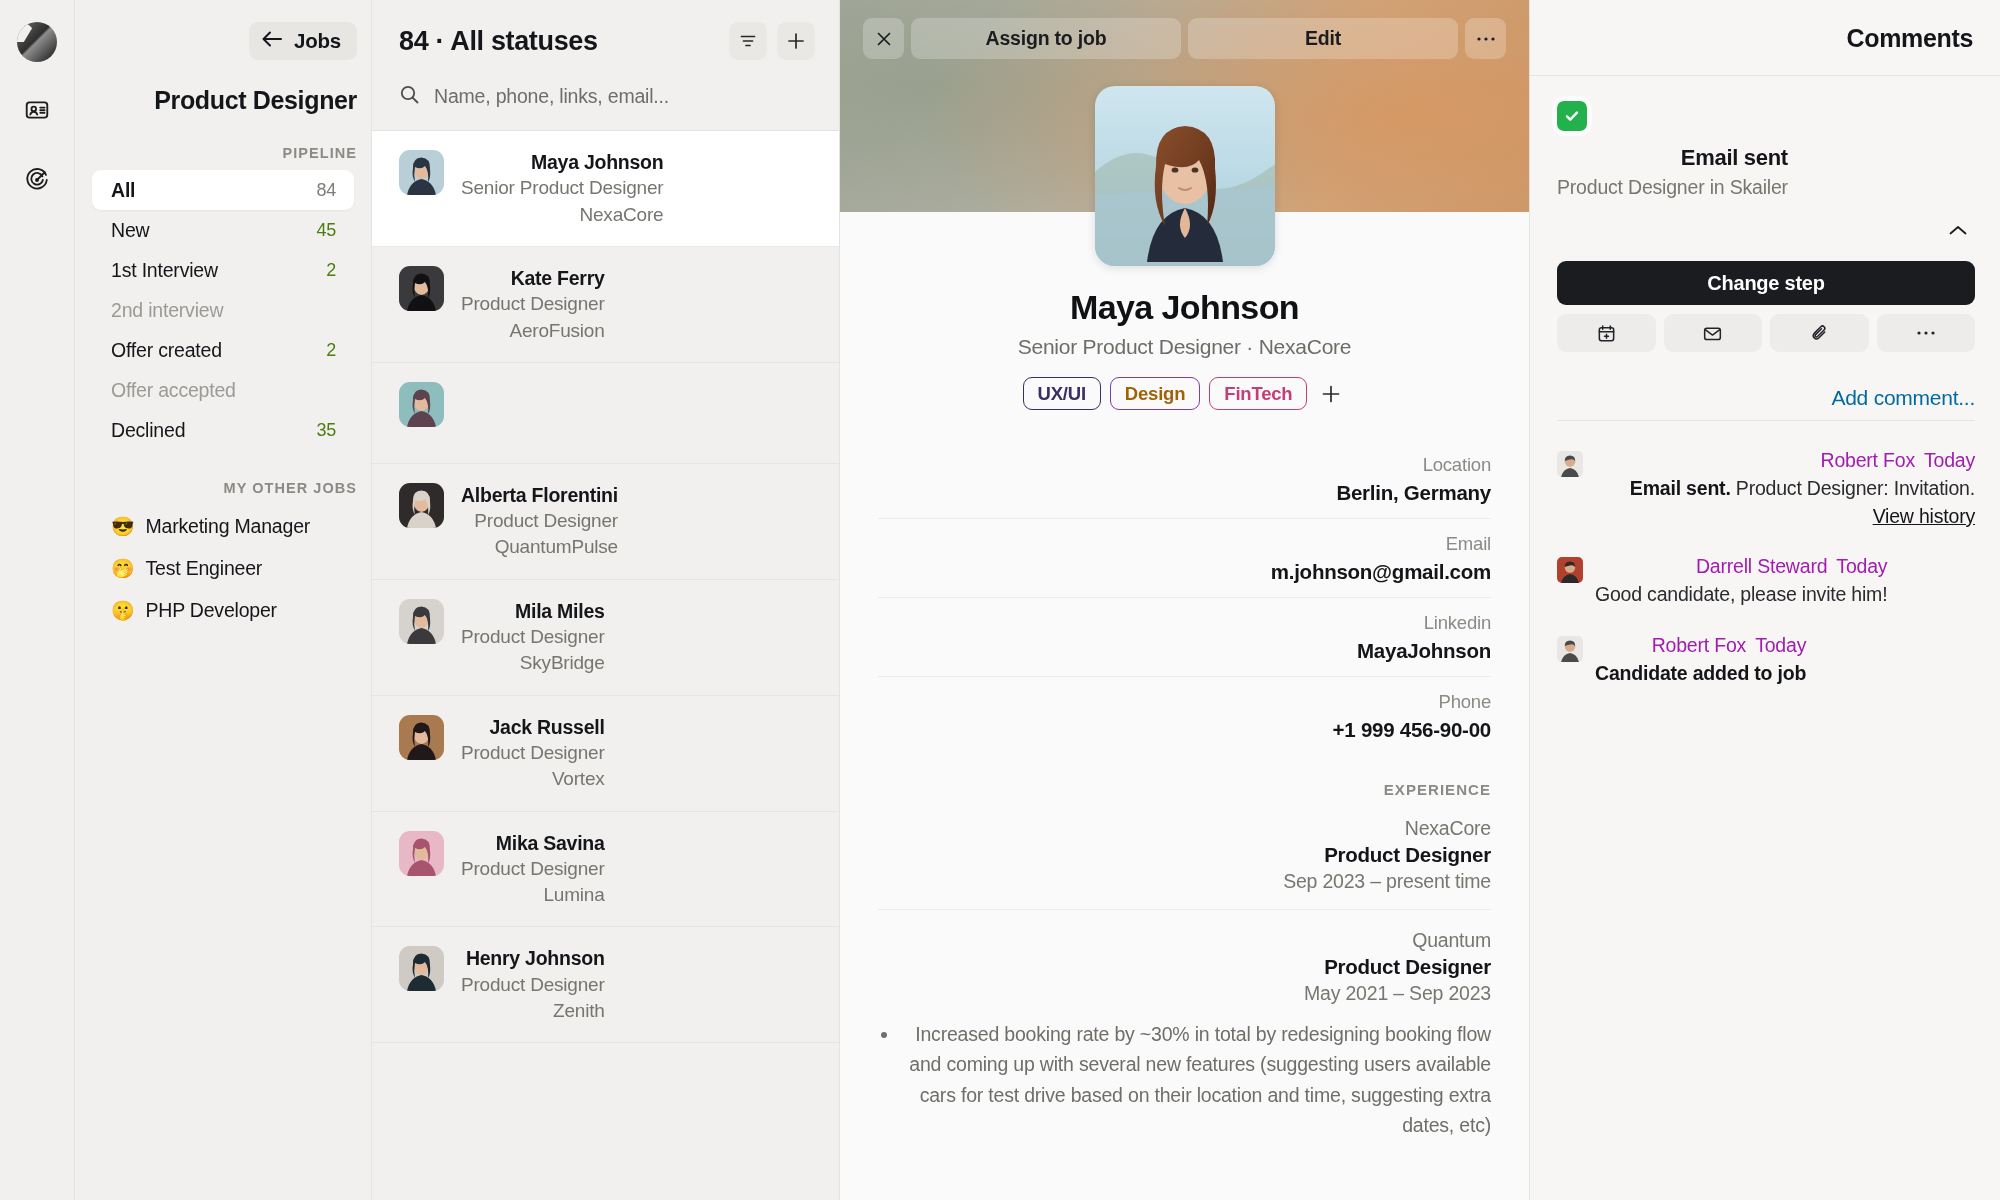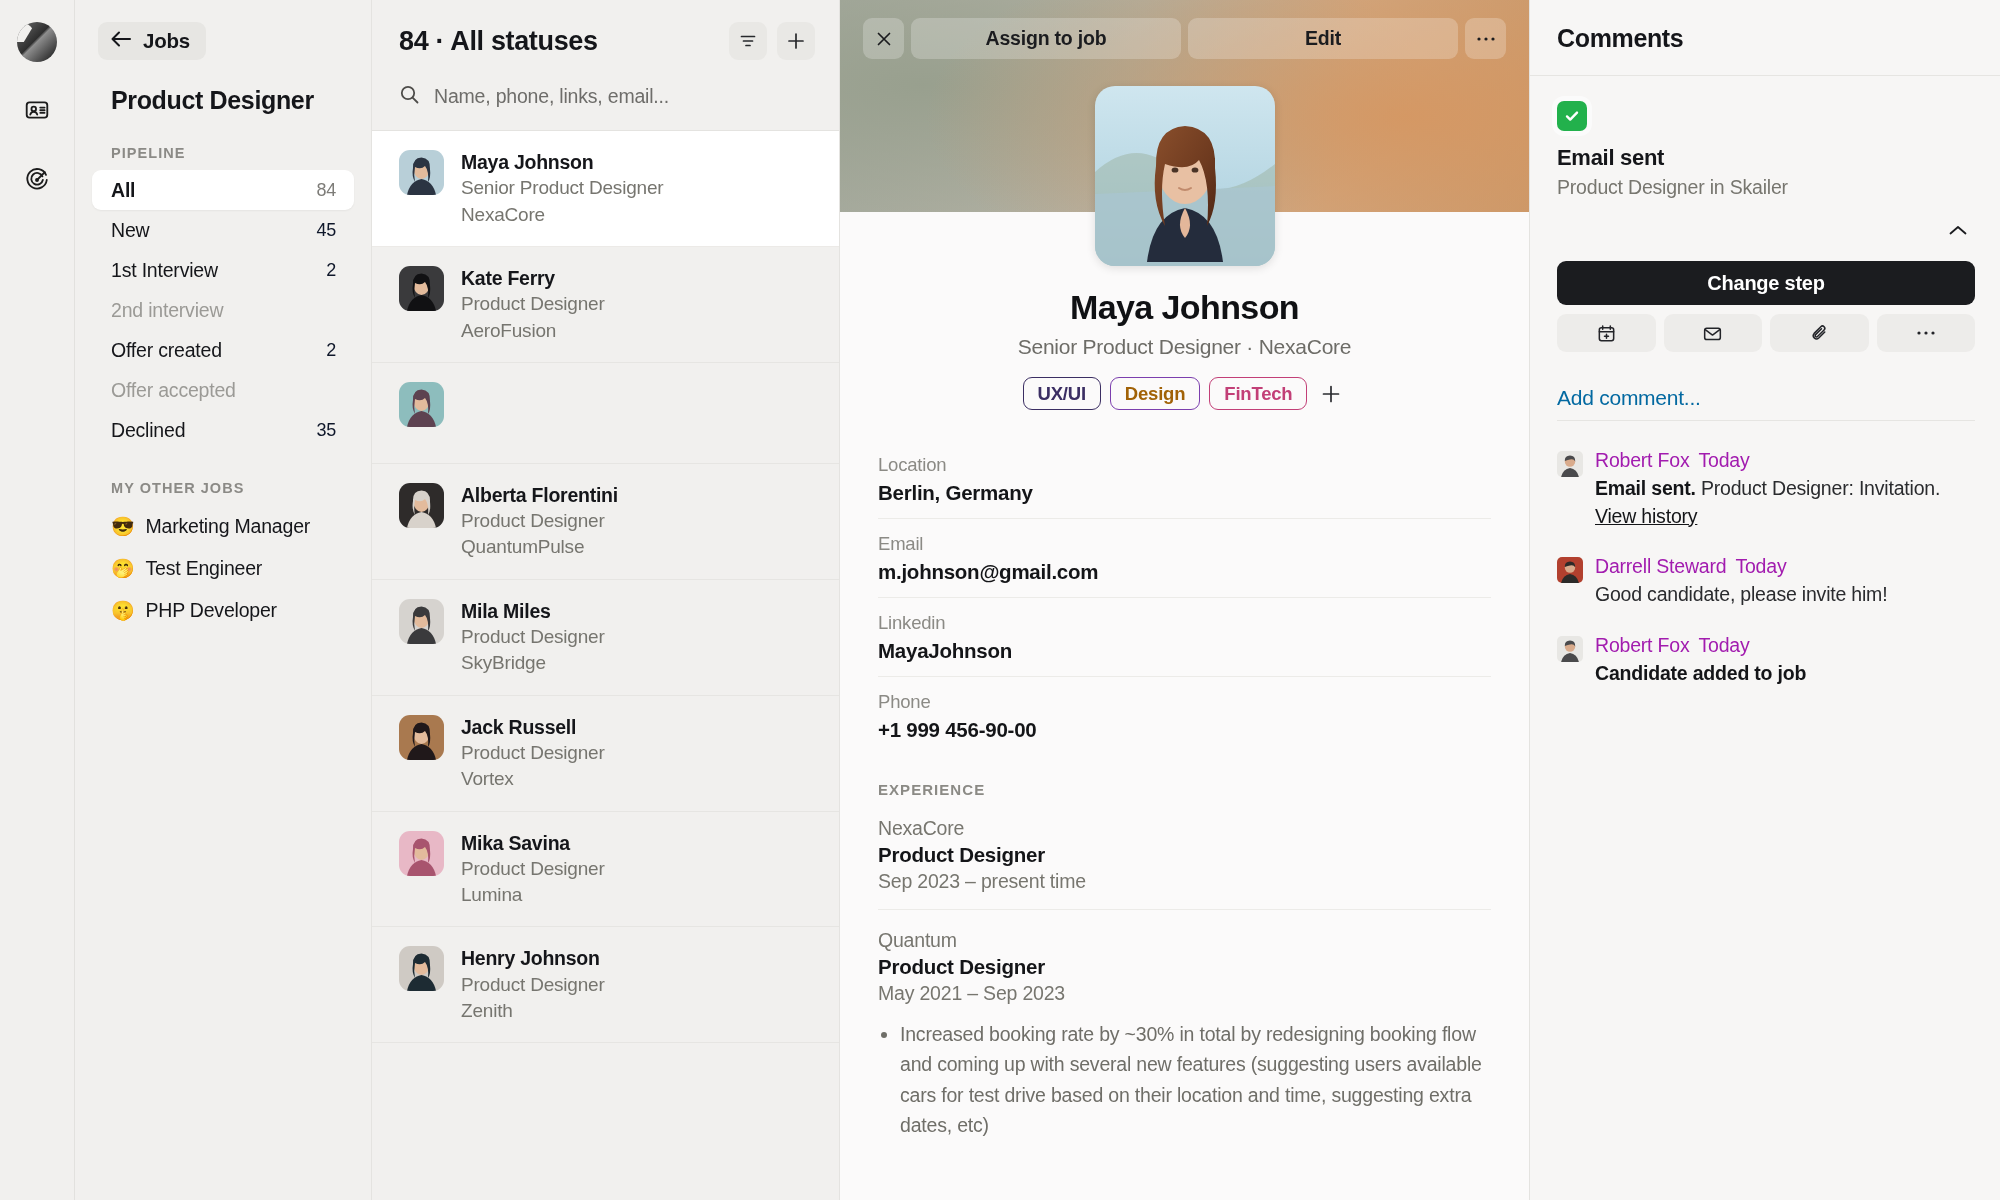--- a/index.html
+++ b/index.html
@@ -8,20 +8,21 @@
     font-family: "Liberation Sans", sans-serif;
     background: #efeeec;
     overflow: hidden;
     -webkit-font-smoothing: antialiased;
   }
   .app {
     position: relative;
     width: 2000px; height: 988px;
     display: flex;
     background: #f2f1ef;
+    text-align: right;
   }
 
   
   .rail {
     width: 75px; height: 1200px;
     background: #f1f0ee;
     border-right: 1px solid #e2e1de;
     display: flex; flex-direction: column;
     align-items: center;
     padding-top: 22px;
@@ -76,21 +77,21 @@
     letter-spacing: 1.05px;
   }
   .pipe-item {
     display:flex; align-items:center; justify-content:space-between;
     height: 40px; padding: 0 18px 0 19px;
     margin: 0 3px; border-radius: 9px;
     font-size: 19.5px; color:#15161a; letter-spacing:-.2px;
   }
   .pipe-item.active { background:#ffffff; font-weight:700; box-shadow:0 1px 2px rgba(0,0,0,.05); }
   .pipe-item.muted .pipe-label { color:#9b9a96; }
-  .pipe-count { font-size:18px; color:#0f172a; }
+  .pipe-count { font-size:18px; color:#4d7c0f; }
   .pipe-item.active .pipe-count { color:#7d7c78; font-weight:400; }
   .job-item {
     display:flex; align-items:center; gap:11px;
     height: 42px; padding: 0 19px; margin: 0 3px; border-radius: 9px;
     font-size: 19.5px; color:#15161a; letter-spacing:-.2px;
   }
   .job-emoji { font-size: 19px; line-height:1; }
 
   
   .listpanel {

